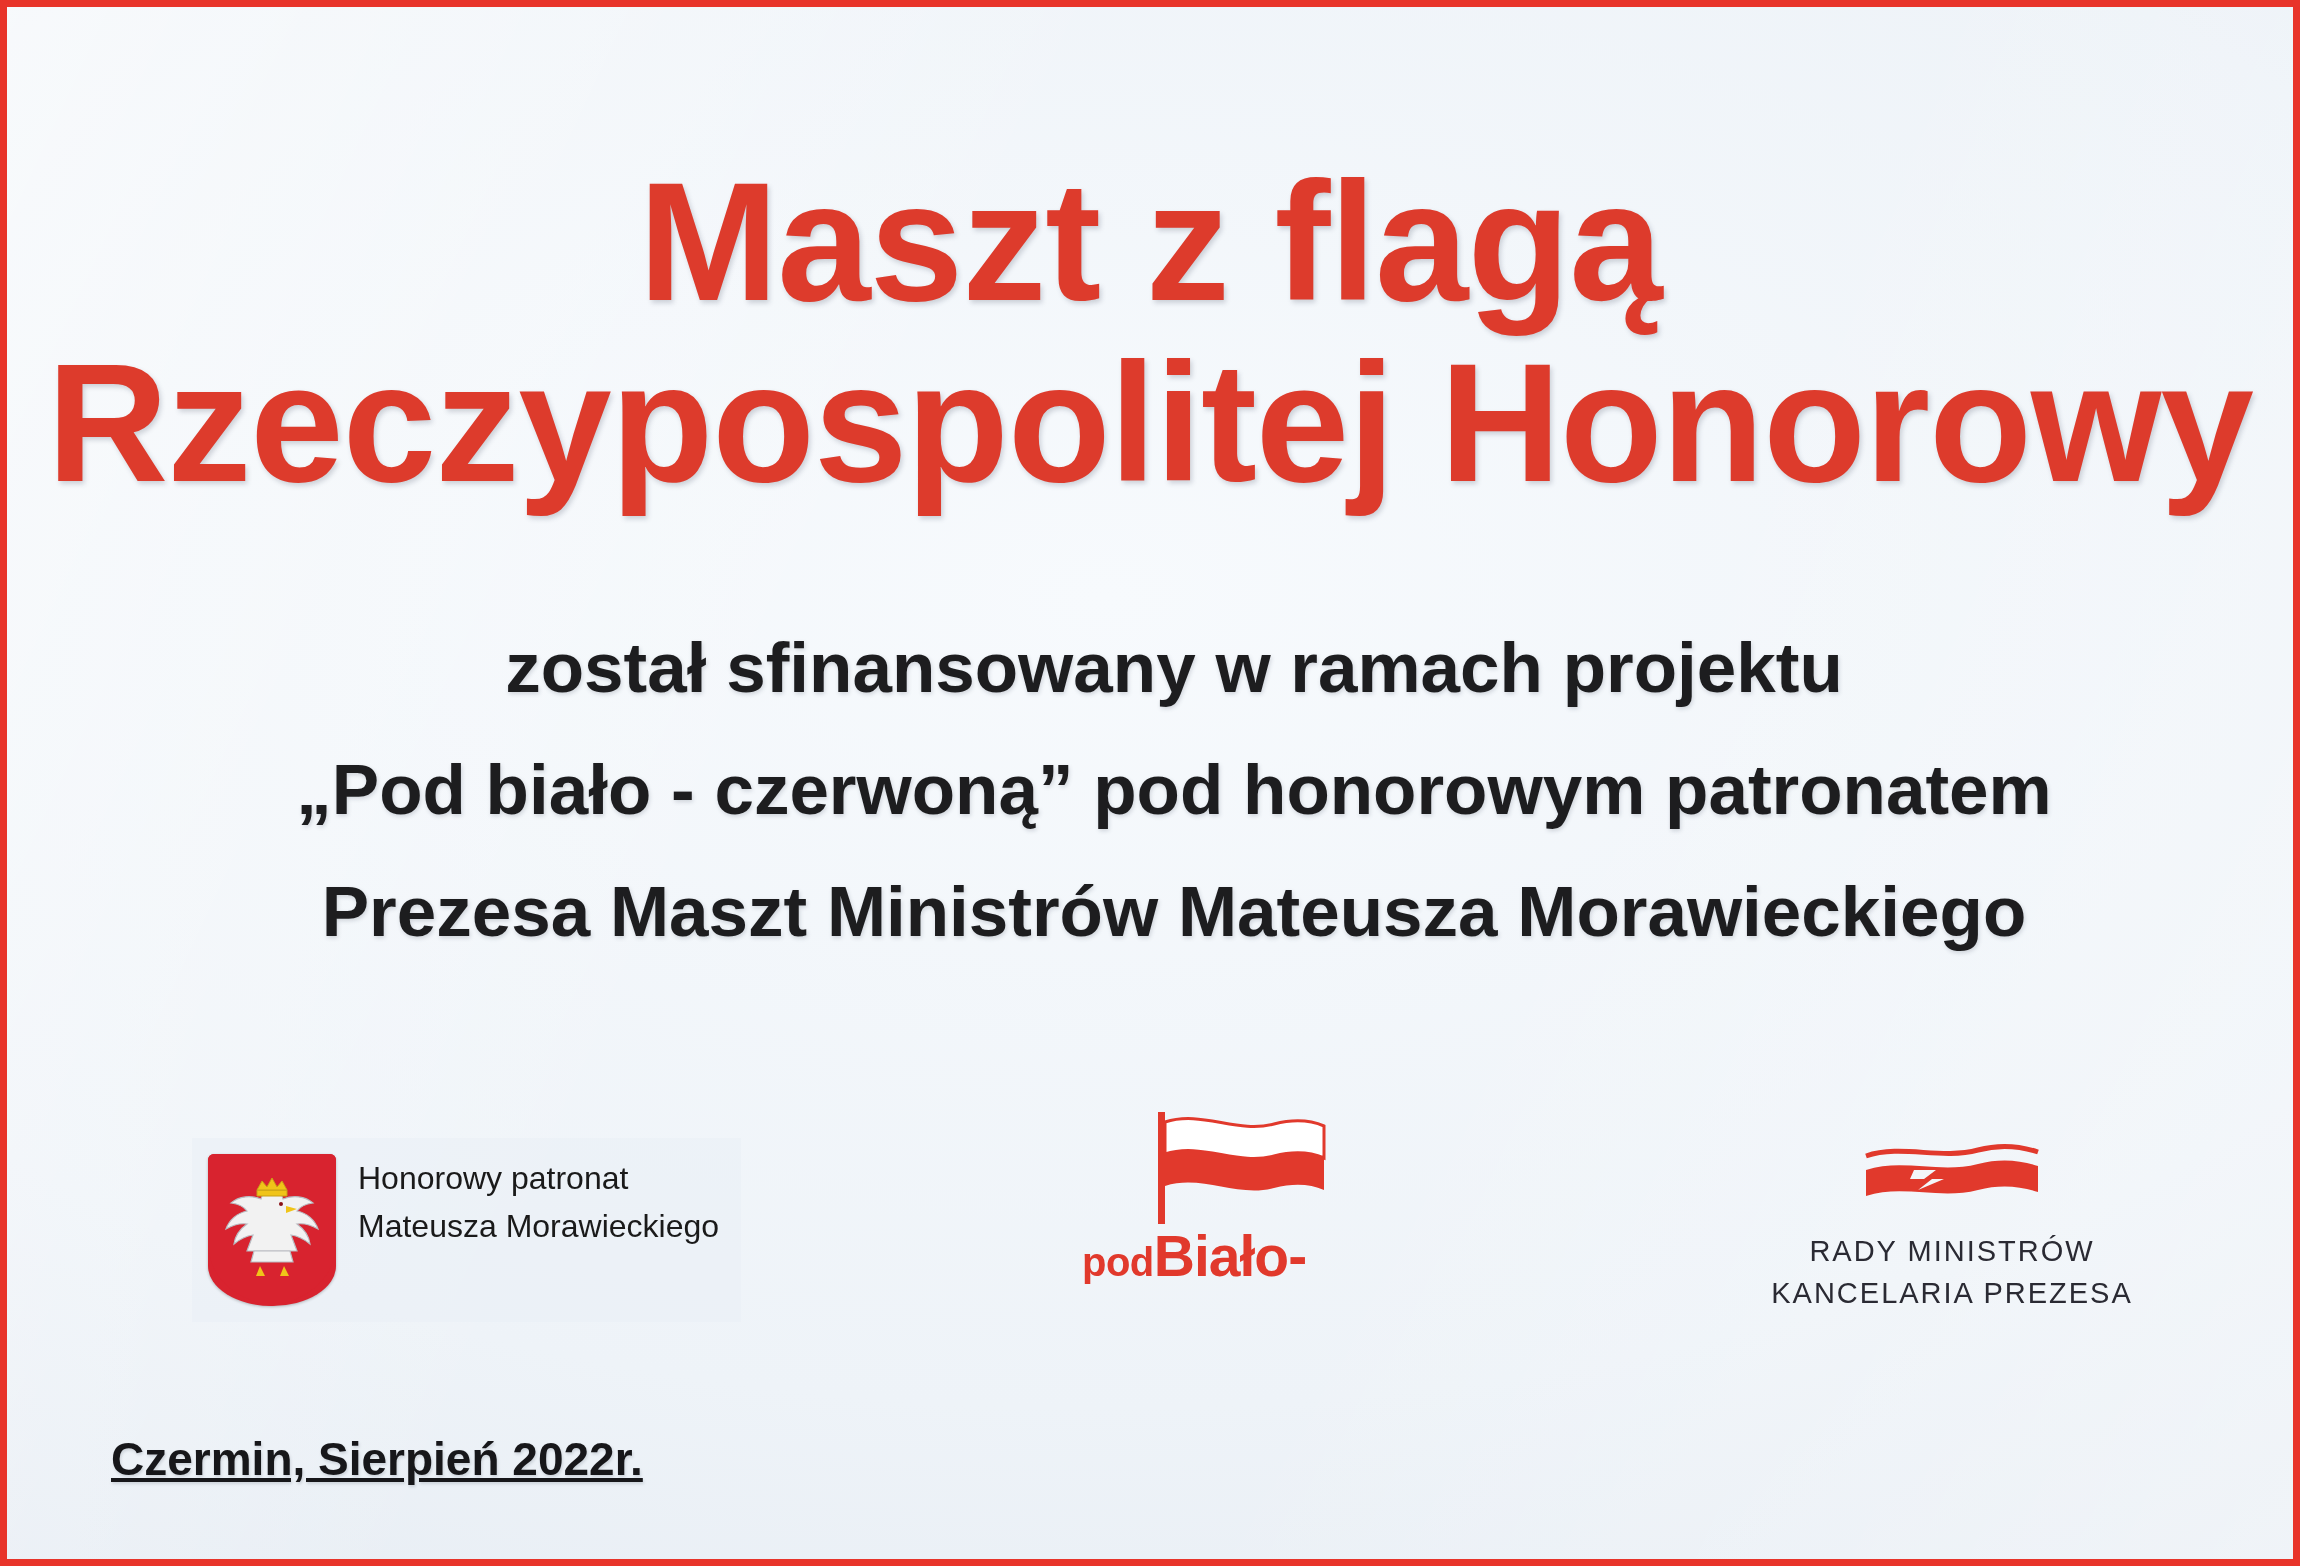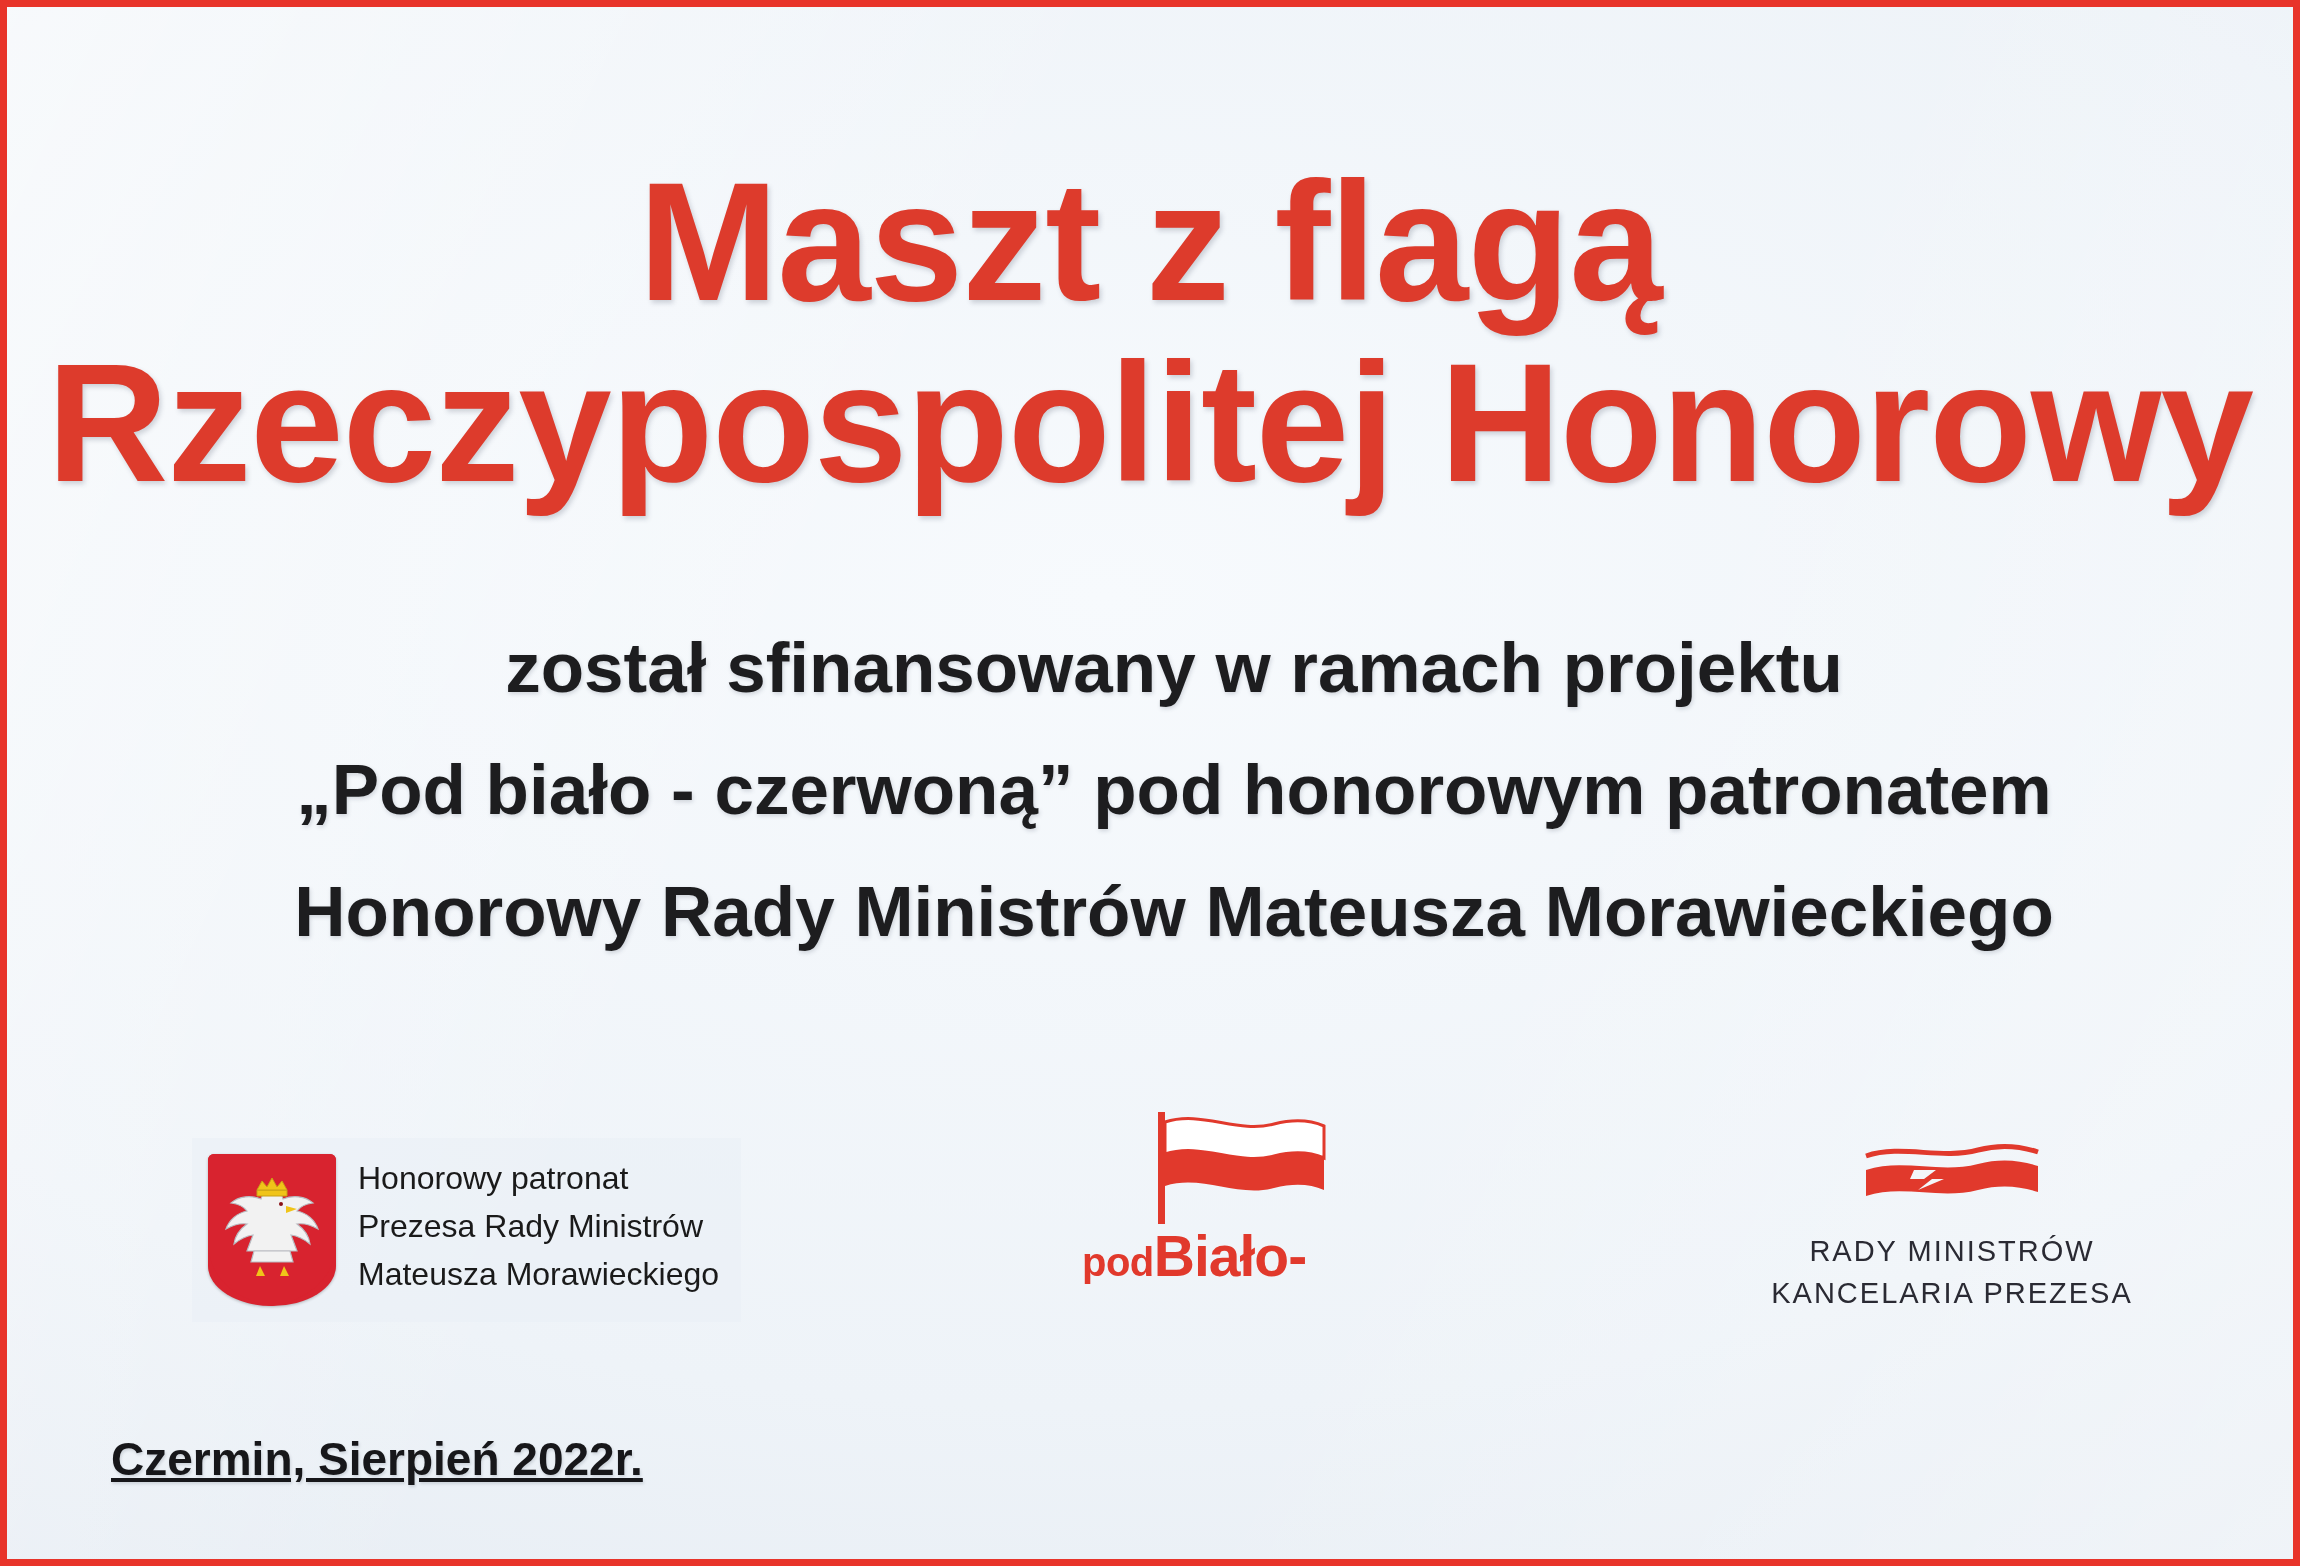--- a/index.html
+++ b/index.html
@@ -212,21 +212,21 @@
   <div class="plaque-inner">
 
     <div class="headline">
       <span class="line1">Maszt z flagą</span>
       <span class="line2">Rzeczypospolitej Honorowy</span>
     </div>
 
     <div class="body-copy">
       <span class="bl">został sfinansowany w ramach projektu</span>
       <span class="bl">„Pod biało - czerwoną” pod honorowym patronatem</span>
-      <span class="bl">Honorowy Rady Ministrów Mateusza Morawieckiego</span>
+      <span class="bl">Prezesa Maszt Ministrów Mateusza Morawieckiego</span>
     </div>
 
     <div class="logo-strip">
 
       <div class="logo-patronat">
         <div class="godlo">
           <svg width="128" height="152" viewBox="0 0 128 152" aria-hidden="true">
             <path d="M0 0 H128 V88 C128 124 100 146 64 152 C28 146 0 124 0 88 Z" fill="#d8232f"></path>
 
             <g fill="#f2f2f2" stroke="#b9bcc2" stroke-width="1.2">
@@ -242,21 +242,20 @@
             <g fill="#f0c419">
               <path d="M78 52 l11 3 l-11 4 Z"></path>
               <path d="M52 112 l5 10 h-9 Z"></path>
               <path d="M76 112 l5 10 h-9 Z"></path>
             </g>
             <circle cx="73" cy="50" r="2" fill="#8a1016"></circle>
           </svg>
         </div>
         <div class="patronat-text">
           <div>Honorowy patronat</div>
-          <div>Prezesa Rady Ministrów</div>
           <div>Mateusza Morawieckiego</div>
         </div>
       </div>
 
       <div class="logo-pbc">
         <div class="pbc-flag">
           <svg width="220" height="112" viewBox="0 0 220 112" aria-hidden="true">
 
             <rect x="16" y="0" width="7" height="112" fill="#e1392c"></rect>
 

